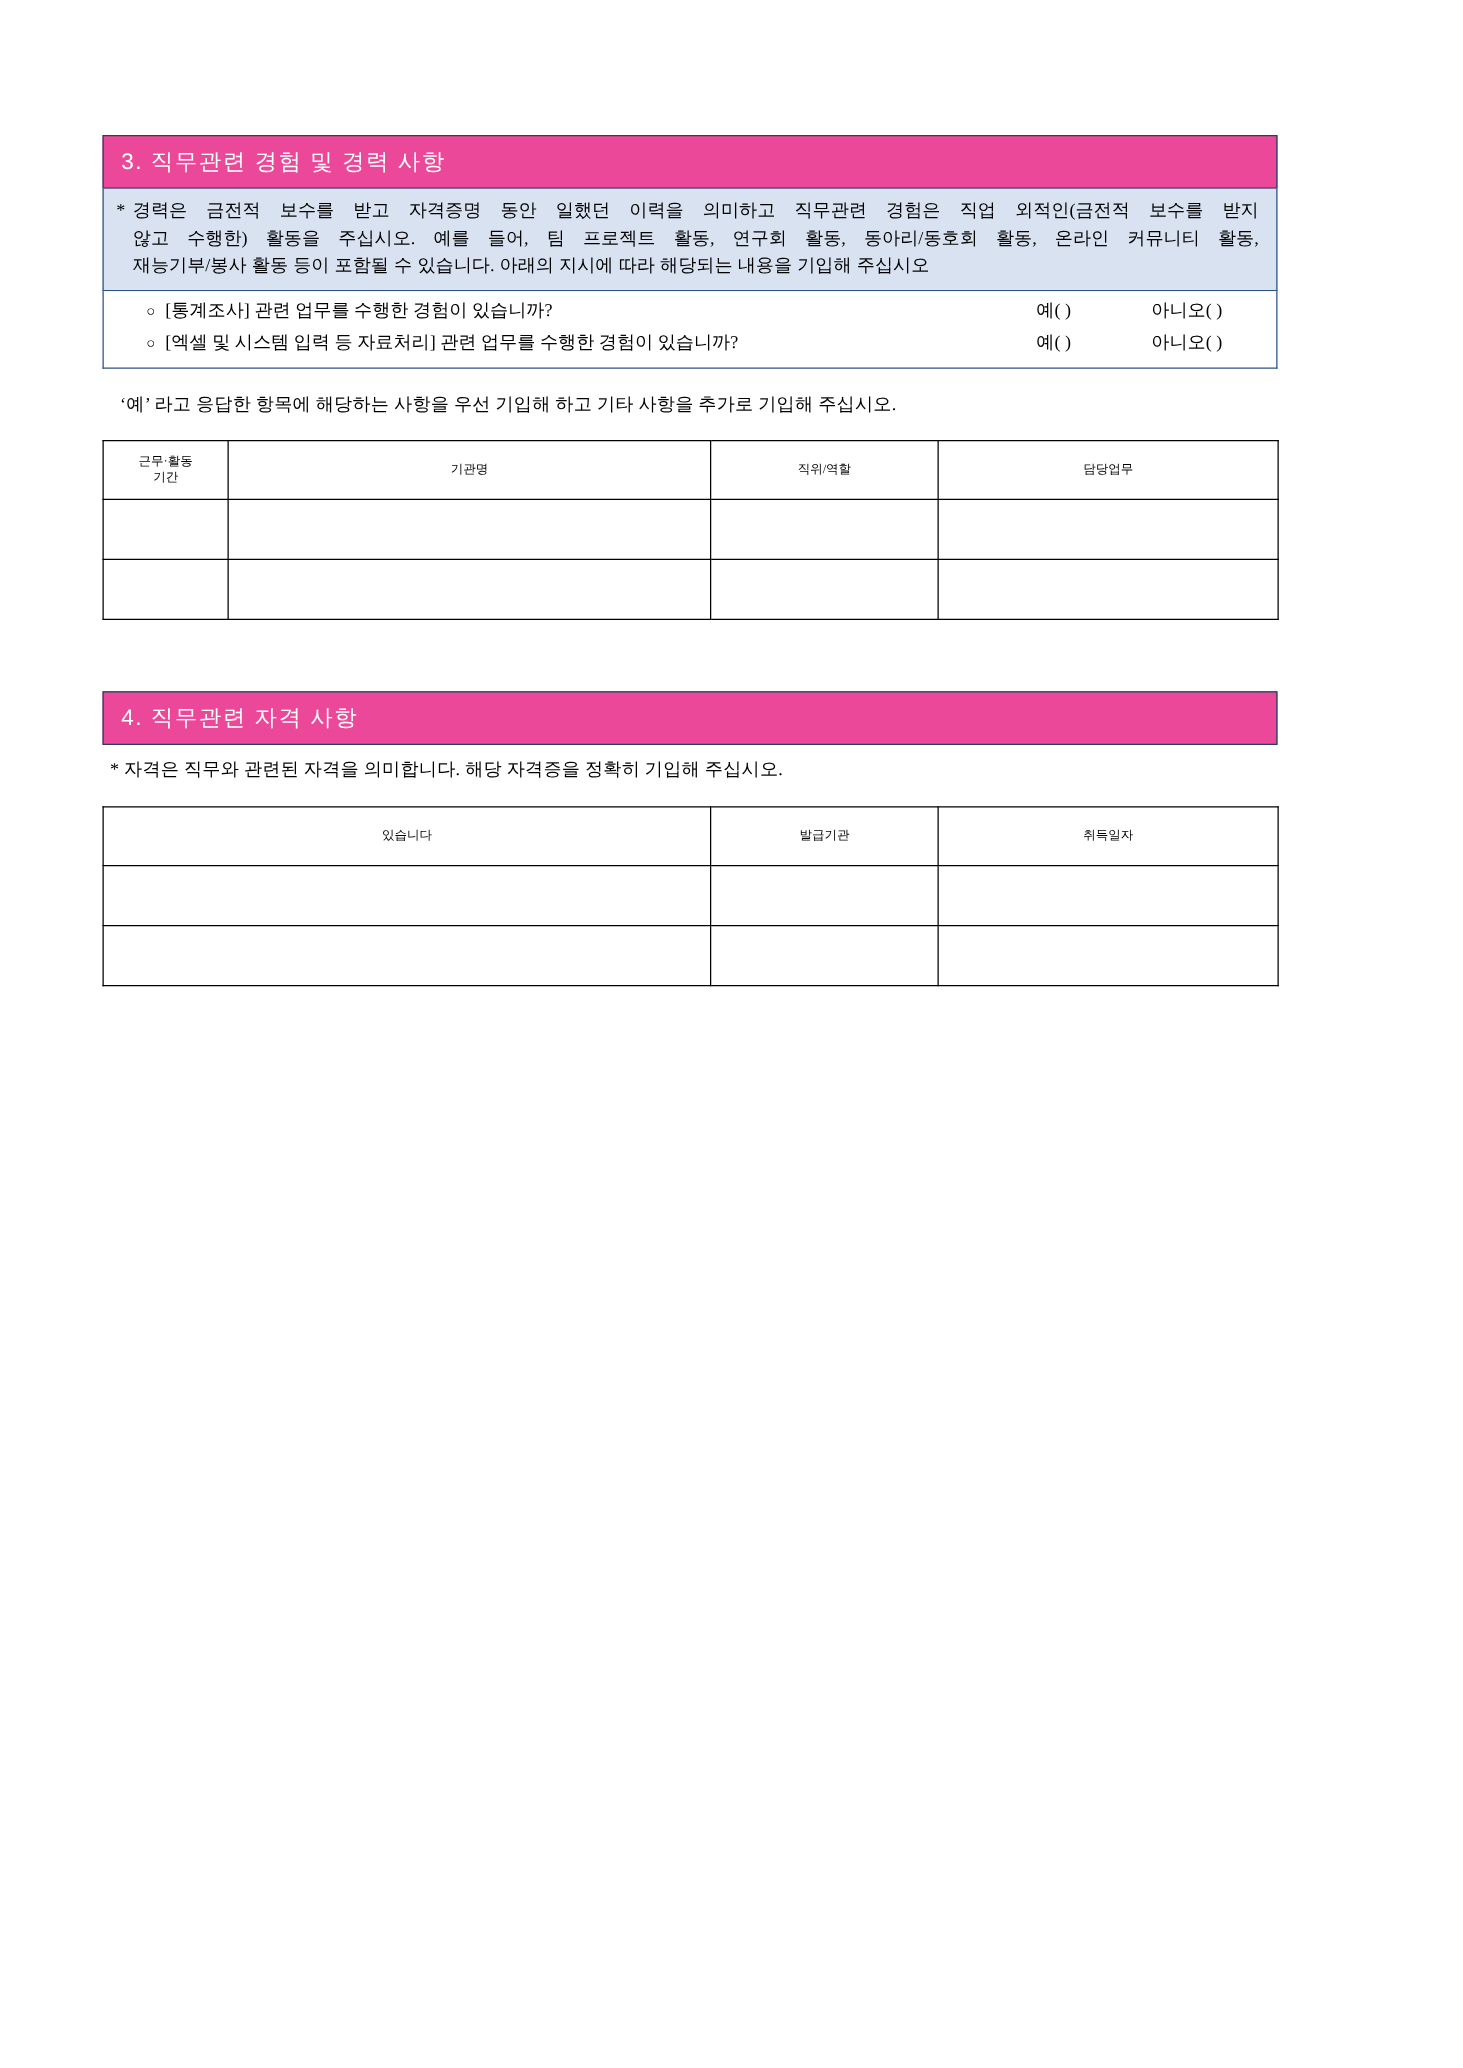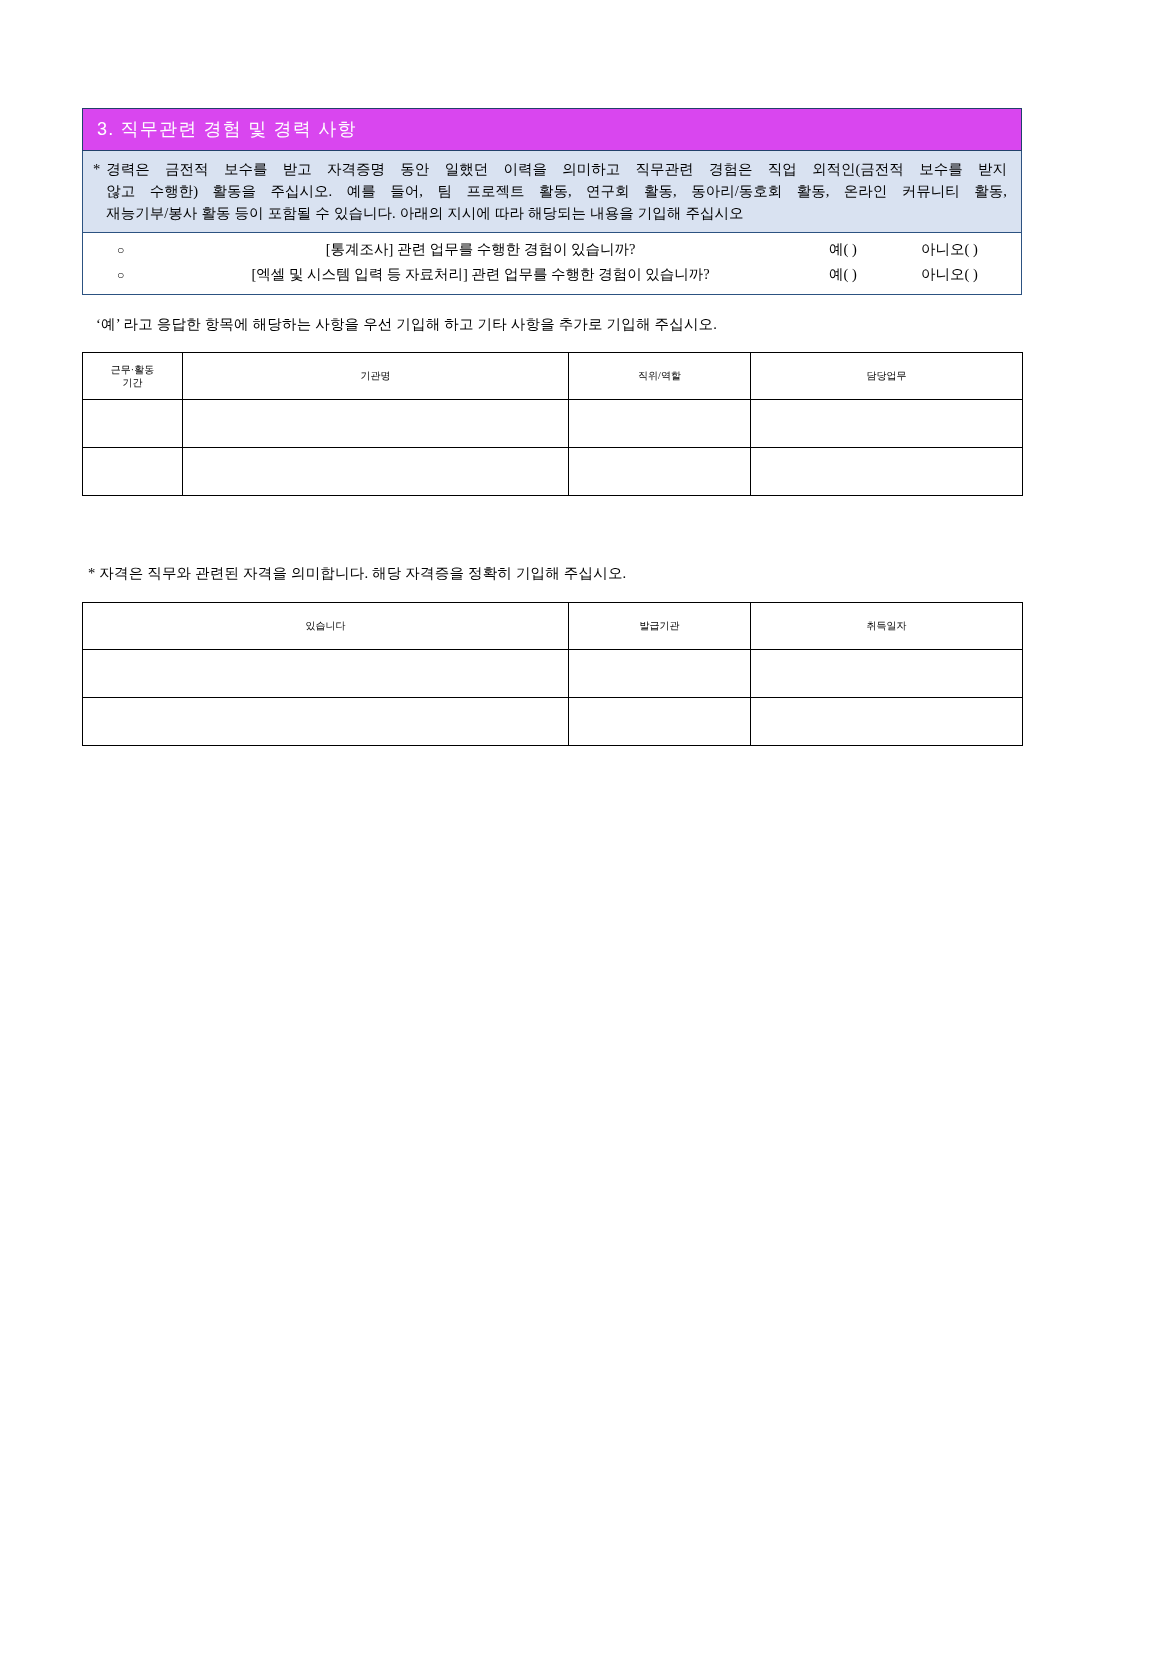--- a/index.html
+++ b/index.html
@@ -17,21 +17,21 @@
   }
   .page {
     position: absolute;
     left: 82px;
     top: 0;
     width: 940px;
   }
 
   
   .section-bar {
-    background: #d946ef;
+    background: #ec4899;
     color: #ffffff;
     font-size: 18px;
     letter-spacing: 1.2px;
     padding: 8px 14px 9px 14px;
     box-sizing: border-box;
     border: 1px solid #21406a;
     font-family: "Liberation Sans", "DejaVu Sans", sans-serif;
     font-weight: 400;
   }
 
@@ -79,21 +79,20 @@
     white-space: nowrap;
   }
   .qbullet {
     flex: 0 0 auto;
     padding-left: 20px;
     padding-right: 8px;
     font-size: 12px;
   }
   .qtext {
     flex: 1 1 auto;
-    text-align: center;
   }
   .qans {
     flex: 0 0 auto;
     display: flex;
   }
   .qans-yes {
     width: 92px;
   }
   .qans-no {
     width: 86px;
@@ -219,20 +218,21 @@
         <td></td>
         <td></td>
         <td></td>
         <td></td>
       </tr>
     </tbody>
   </table>
 
   <div class="spacer-56"></div>
 
+  <div class="section-bar">4. 직무관련 자격 사항</div>
 
   <div class="note note-sec4">* 자격은 직무와 관련된 자격을 의미합니다. 해당 자격증을 정확히 기입해 주십시오.</div>
 
   <div class="spacer-14" style="height:17px;"></div>
 
   <table class="form-table">
     <colgroup>
       <col style="width:486px;">
       <col style="width:182px;">
       <col style="width:272px;">

